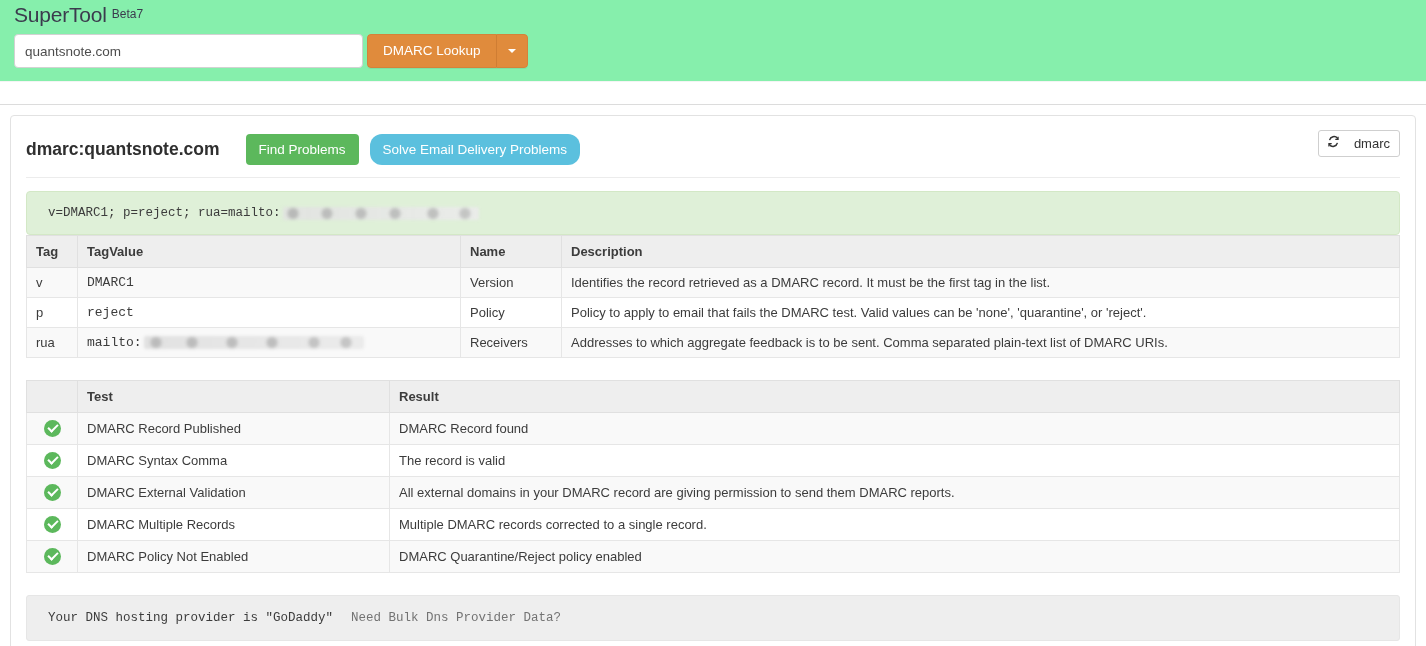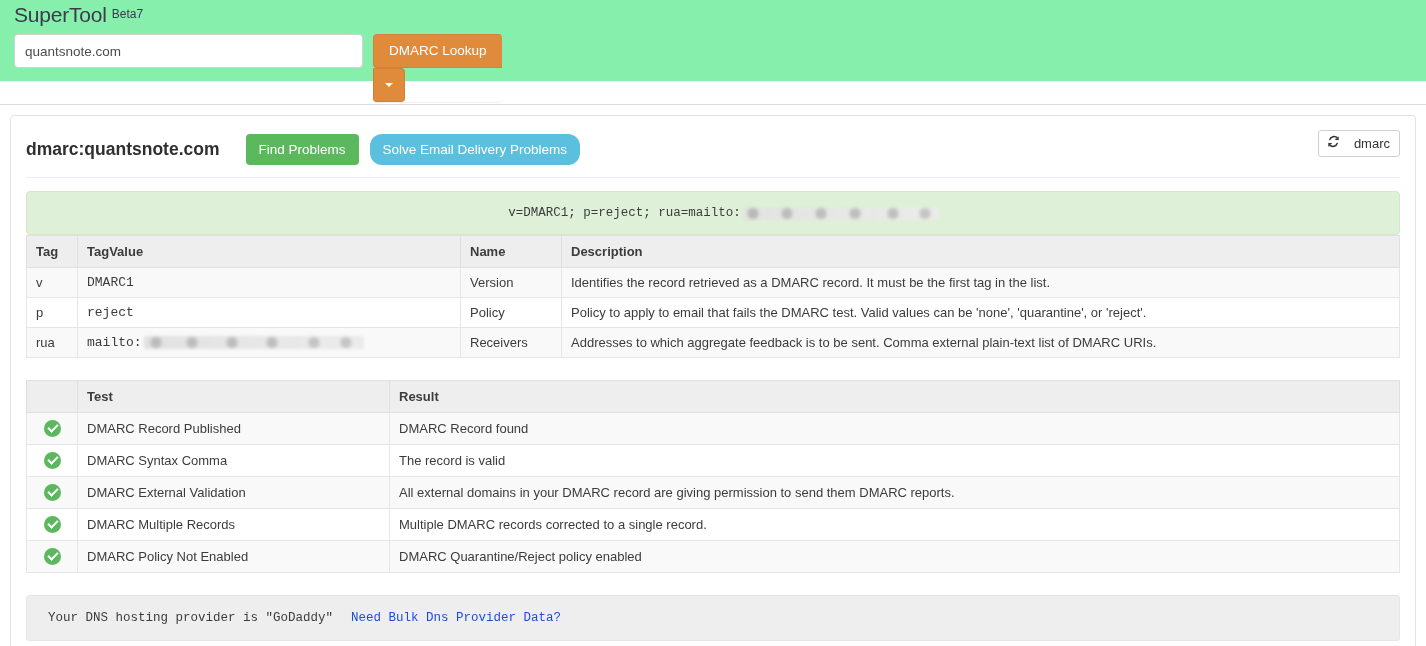--- a/index.html
+++ b/index.html
@@ -50,25 +50,24 @@
     border-radius: 4px;
     padding: 0 10px;
     font-size: 13.5px;
     font-family: "Liberation Sans", sans-serif;
     color: #4d4d4d;
     background: #fff;
     outline: none;
   }
   .lookup-group {
     display: flex;
-    margin-left: 10px;
+    margin-left: 4px;
     border-radius: 4px;
     overflow: hidden;
     box-shadow: 0 1px 0 rgba(0,0,0,0.06);
-    flex-direction: column;
   }
   .lookup-btn {
     height: 34px;
     background: #e08b3c;
     border: 1px solid #d4823a;
     border-right: none;
     color: #ffffff;
     font-size: 13.5px;
     font-family: "Liberation Sans", sans-serif;
     padding: 0 15px;
@@ -172,21 +171,20 @@
     background: #dff0d8;
     border: 1px solid #d3e8c6;
     border-radius: 4px;
     height: 44px;
     display: flex;
     align-items: center;
     padding-left: 21px;
     font-family: "Liberation Mono", monospace;
     font-size: 12.5px;
     color: #3c3c3c;
-    justify-content: center;
   }
   .redact {
     display: inline-block;
     height: 13px;
     width: 196px;
     margin-left: 2px;
     vertical-align: middle;
     border-radius: 2px;
     background:
       radial-gradient(circle at 10px 50%, rgba(150,150,150,0.55) 0 4px, rgba(0,0,0,0) 7px),
@@ -278,21 +276,21 @@
     border-radius: 3px;
     height: 46px;
     display: flex;
     align-items: center;
     padding-left: 21px;
     font-family: "Liberation Mono", monospace;
     font-size: 12.5px;
     color: #3c3c3c;
   }
   .notice a {
-    color: #1d4ed8;
+    color: #737373;
     text-decoration: none;
     margin-left: 18px;
   }
 </style>
 </head>
 <body>
 
 <div class="topbar">
   <div class="brand">
     <span class="brand-name">SuperTool</span><span class="brand-beta">Beta7</span>
@@ -355,21 +353,21 @@
       <tr class="even">
         <td>p</td>
         <td class="mono">reject</td>
         <td>Policy</td>
         <td>Policy to apply to email that fails the DMARC test. Valid values can be 'none', 'quarantine', or 'reject'.</td>
       </tr>
       <tr class="odd">
         <td>rua</td>
         <td class="mono"><span>mailto:</span><span class="redact small"></span></td>
         <td>Receivers</td>
-        <td>Addresses to which aggregate feedback is to be sent. Comma external plain-text list of DMARC URIs.</td>
+        <td>Addresses to which aggregate feedback is to be sent. Comma separated plain-text list of DMARC URIs.</td>
       </tr>
     </tbody>
   </table>
 
   <table class="tbl-tests">
     <colgroup>
       <col class="col-ico">
         <col class="col-test">
         <col>
     </colgroup>

